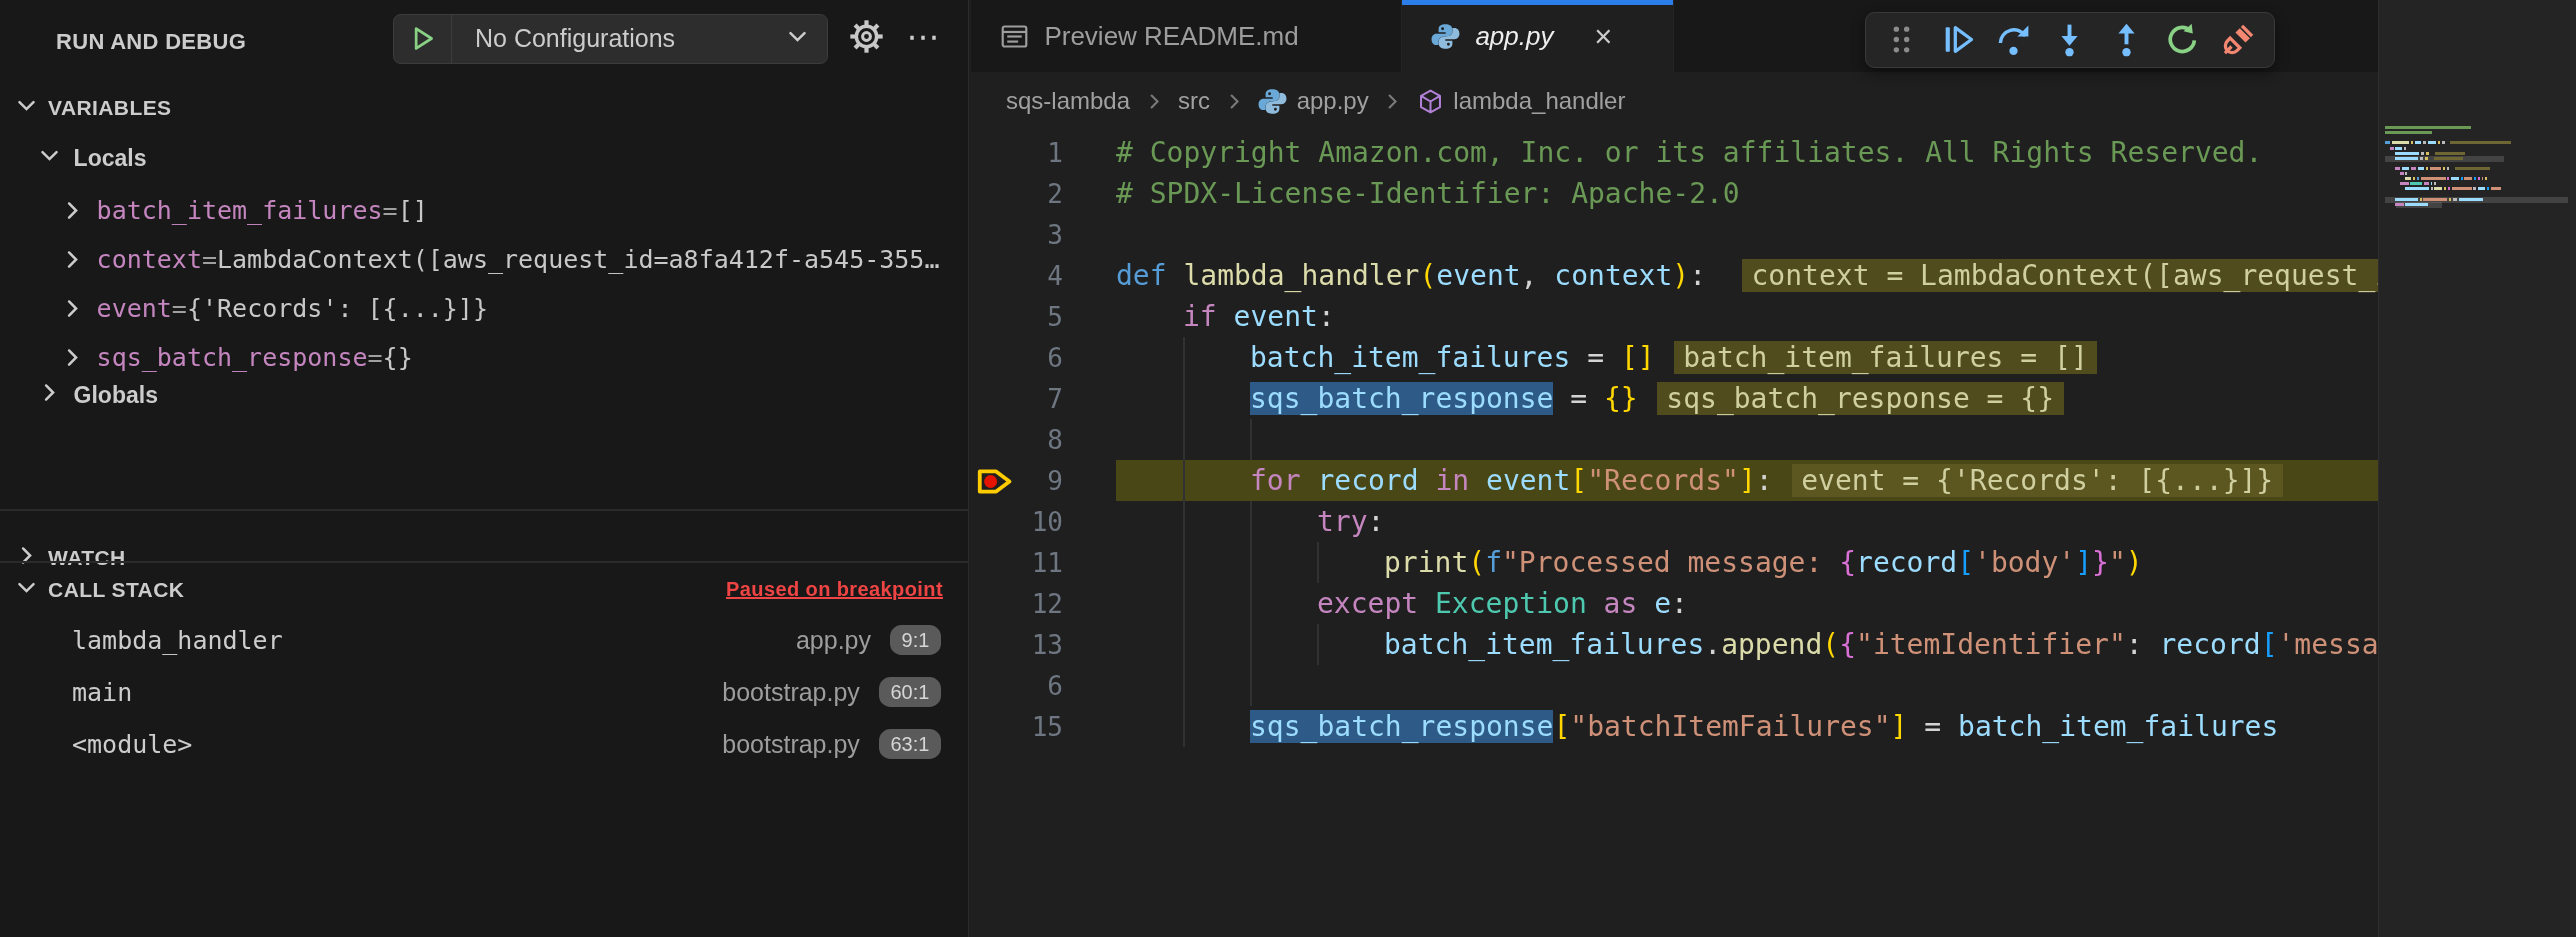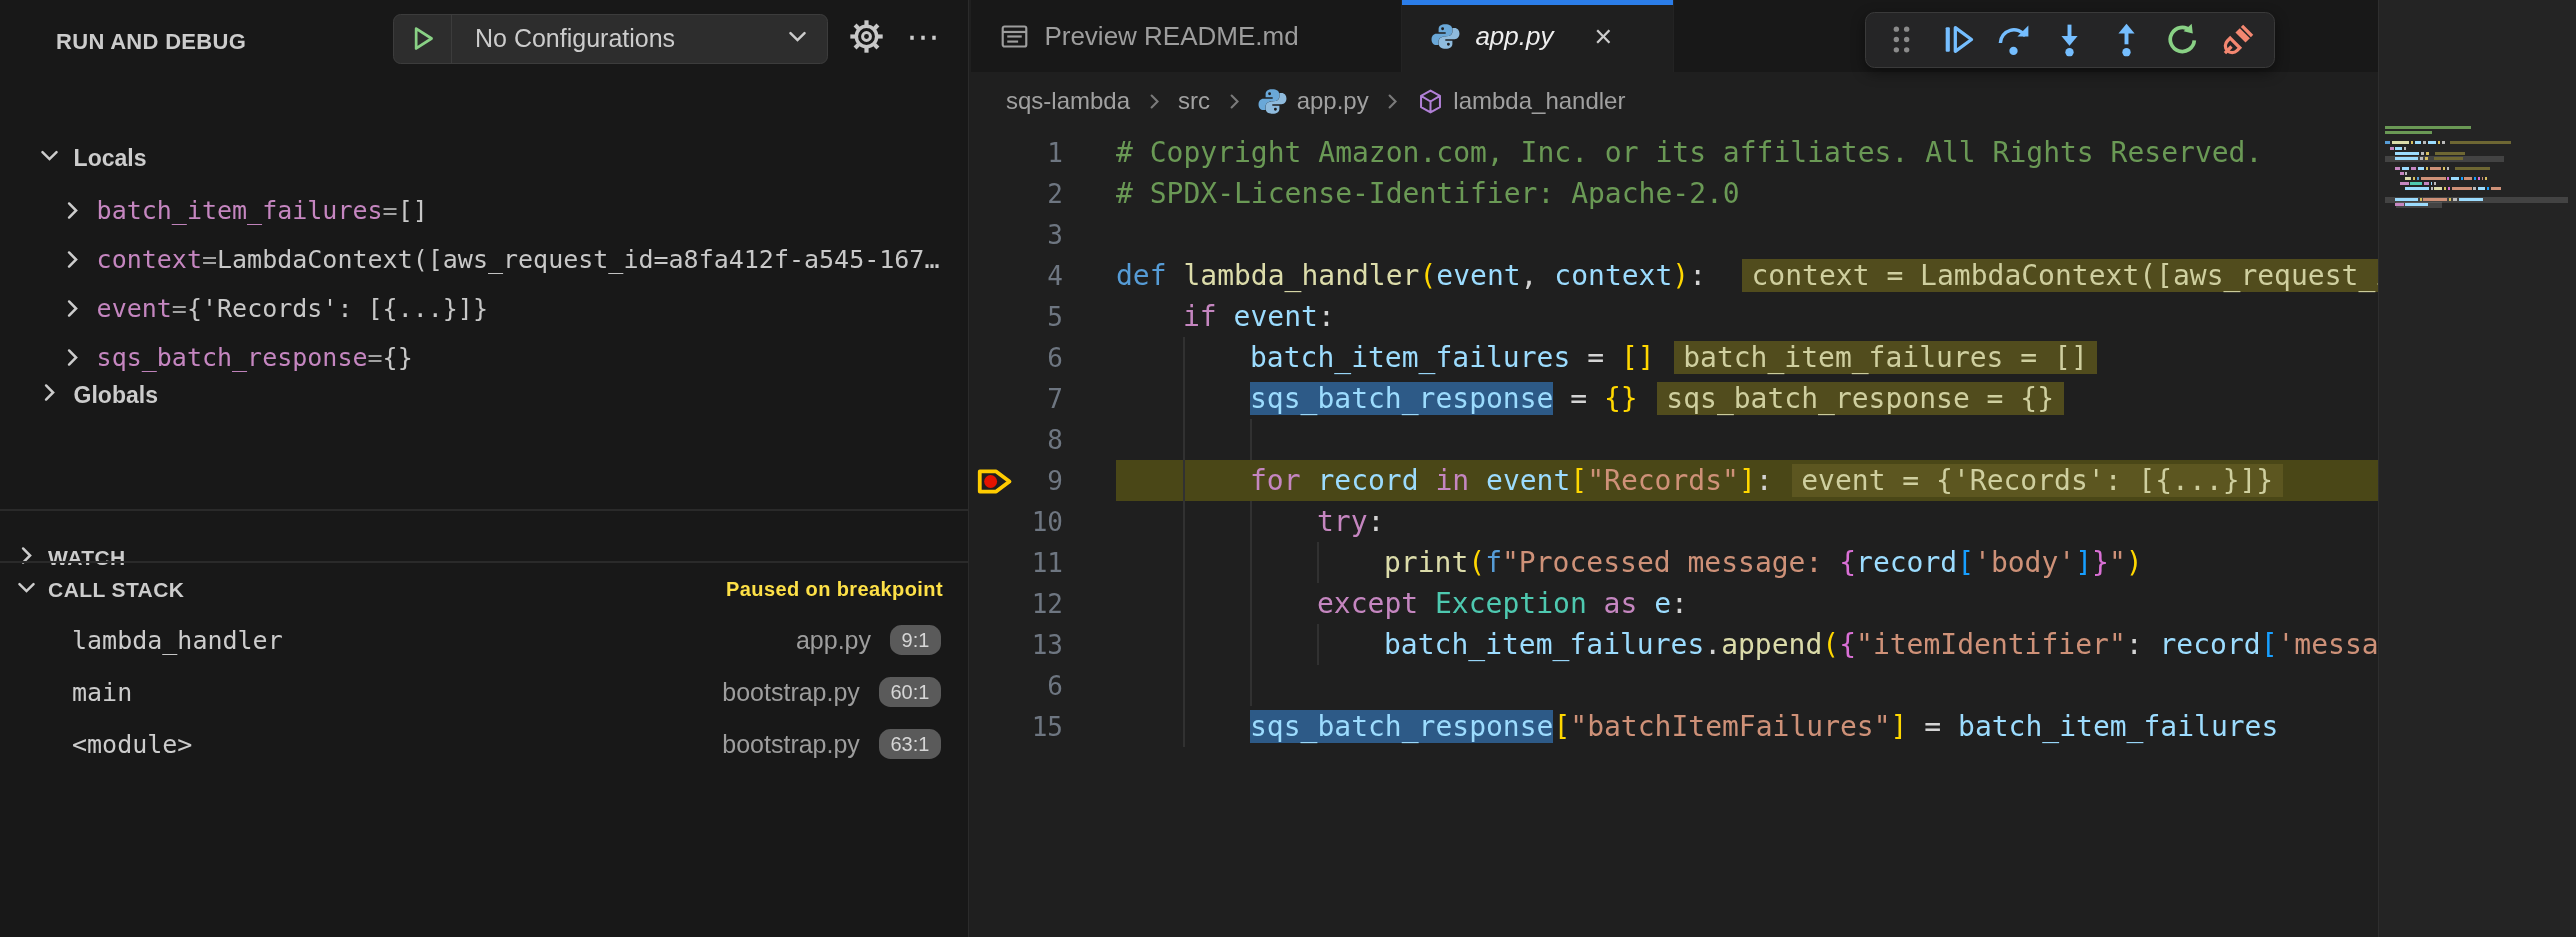--- a/index.html
+++ b/index.html
@@ -40,21 +40,21 @@
   .subsec .tw { margin: 0 11.6px 0 37px; }
   #variables-list { position: absolute; left: 0; right: 0; top: 186px; }
   .var-row { height: 49px; display: flex; align-items: center; overflow: hidden;
              white-space: nowrap; cursor: pointer;
              font-family: "DejaVu Sans Mono", monospace; font-size: 25px; }
   .var-row .tw { margin: 0 11.6px 0 60px; flex: none; }
   .var-name { color: #c586c0; }
   .var-eq { color: #a0a0a0; }
   .var-val { color: #c8c8c8; }
   .sdiv { position: absolute; left: 0; right: 0; height: 1.9px; background: #2a2a2a; }
-  .paused { position: absolute; right: 25px; font-size: 20px; font-weight: 700; color: #fde047; }
+  .paused { position: absolute; right: 25px; font-size: 20px; font-weight: 700; color: #ef4444; text-decoration: underline; }
   #stack-list { position: absolute; left: 0; right: 0; top: 614px; }
   .frame-row { height: 52px; display: flex; align-items: center; padding: 0 27px 0 72px;
                cursor: pointer; }
   .frame-name { font-family: "DejaVu Sans Mono", monospace; font-size: 25px; color: #cccccc; flex: 1; }
   .frame-file { font-size: 25px; color: #9d9d9d; margin-right: 19px; }
   .frame-badge { background: #5a5a5a; color: #d6d6d6; border-radius: 11.6px;
                  font-size: 20px; padding: 3.9px 11.6px; }
 
   
   .editor { position: absolute; left: 971px; top: 0; width: 1605px; height: 938px; background: #1f1f1f; }
@@ -148,20 +148,26 @@
             <line x1="12.8" y1="8" x2="15" y2="8"></line>
             <line x1="3.05" y1="3.05" x2="4.6" y2="4.6"></line>
             <line x1="11.4" y1="11.4" x2="12.95" y2="12.95"></line>
             <line x1="3.05" y1="12.95" x2="4.6" y2="11.4"></line>
             <line x1="11.4" y1="4.6" x2="12.95" y2="3.05"></line>
           </g>
         </svg>
       </span>
     <span class="more-btn">⋯</span>
 
+    <div class="sec-header" style="top:90px">
+      <span class="tw"><svg width="25" height="25" viewBox="0 0 16 16" fill="none">
+            <path d="M3.5 5.8 8 10.3l4.5-4.5" stroke="#cccccc" stroke-width="1.6" stroke-linecap="round"></path>
+          </svg></span>
+      <span>VARIABLES</span>
+    </div>
     <div class="subsec" style="top:137px">
       <span class="tw"><svg width="25" height="25" viewBox="0 0 16 16" fill="none">
             <path d="M3.5 5.8 8 10.3l4.5-4.5" stroke="#cccccc" stroke-width="1.6" stroke-linecap="round"></path>
           </svg></span>
       <span>Locals</span>
     </div>
     <div id="variables-list">
         <div class="var-row">
           <span class="icon tw">
             <svg width="25" height="25" viewBox="0 0 16 16" fill="none">
@@ -173,21 +179,21 @@
           <span class="var-val">[]</span>
         </div>
         <div class="var-row">
           <span class="icon tw">
             <svg width="25" height="25" viewBox="0 0 16 16" fill="none">
               <path d="M5.8 3.5 10.3 8l-4.5 4.5" stroke="#cccccc" stroke-width="1.6" stroke-linecap="round"></path>
             </svg>
           </span>
           <span class="var-name">context</span>
           <span class="var-eq"> = </span>
-          <span class="var-val">LambdaContext([aws_request_id=a8fa412f-a545-167…</span>
+          <span class="var-val">LambdaContext([aws_request_id=a8fa412f-a545-355…</span>
         </div>
         <div class="var-row">
           <span class="icon tw">
             <svg width="25" height="25" viewBox="0 0 16 16" fill="none">
               <path d="M5.8 3.5 10.3 8l-4.5 4.5" stroke="#cccccc" stroke-width="1.6" stroke-linecap="round"></path>
             </svg>
           </span>
           <span class="var-name">event</span>
           <span class="var-eq"> = </span>
           <span class="var-val">{'Records': [{...}]}</span>

